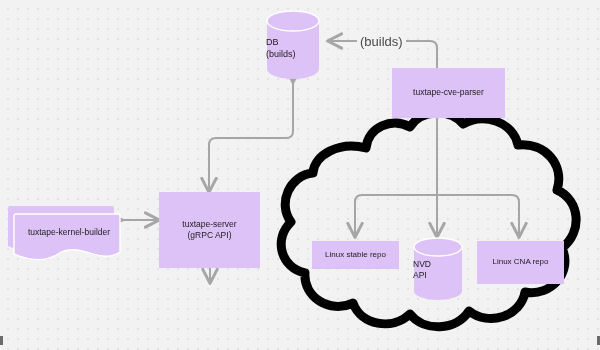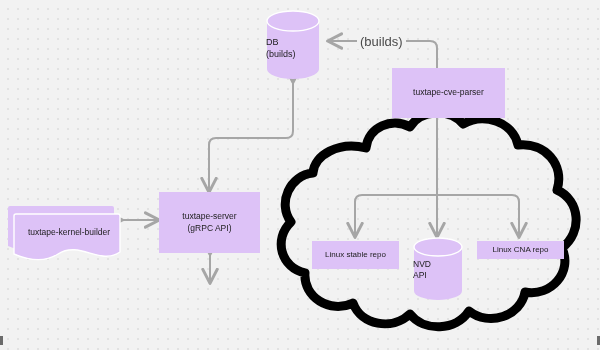--- a/index.html
+++ b/index.html
@@ -148,21 +148,21 @@
       <span>(builds)</span>
     </div>
   </div>
 
   <div class="edge-label" style="left:357px; top:34px; font-size:13px;">(builds)</div>
 
   <div class="node rect" style="left:392px; top:68px; width:113px; height:50px; font-size:8.5px;">
     <span class="lbl">tuxtape-cve-parser</span>
   </div>
 
-  <div class="node rect" style="left:159px; top:192px; width:101px; height:61px; font-size:8.5px;">
+  <div class="node rect" style="left:159px; top:192px; width:101px; height:76px; font-size:8.5px;">
     <span class="lbl">
       <span>tuxtape-server</span><br>
       <span>(gRPC API)</span>
     </span>
   </div>
 
   <div class="docstack" style="left:8px; top:206px; width:116px; height:56px;">
     <svg width="116" height="56" viewBox="0 0 116 56">
       <path d="M0,2 Q0,0 2,0 L104,0 Q106,0 106,2 L106,38
                C86,52 66,26 44,40 C30,49 14,46 0,40 Z" fill="#ddc2f7"></path>
@@ -181,20 +181,20 @@
     <svg width="50" height="64" viewBox="0 0 50 64">
       <path d="M1,10 L1,54 A24,9 0 0 0 49,54 L49,10 Z" fill="#ddc2f7"></path>
       <ellipse cx="25" cy="10" rx="24" ry="9" fill="#ddc2f7" stroke="#ffffff" stroke-width="1.4"></ellipse>
     </svg>
     <div class="cyltext" style="top:22px; font-size:8.5px;">
       <span>NVD</span><br>
       <span>API</span>
     </div>
   </div>
 
-  <div class="node rect" style="left:477px; top:241px; width:87px; height:18px; font-size:8px;">
+  <div class="node rect" style="left:477px; top:241px; width:87px; height:43px; font-size:8px;">
     <span class="lbl">Linux CNA repo</span>
   </div>
 
   <div class="corner-mark" style="left:0px; top:336px; width:3px; height:9px;"></div>
   <div class="corner-mark" style="left:597px; top:336px; width:3px; height:9px;"></div>
 
 </div>
 
 </body></html>

